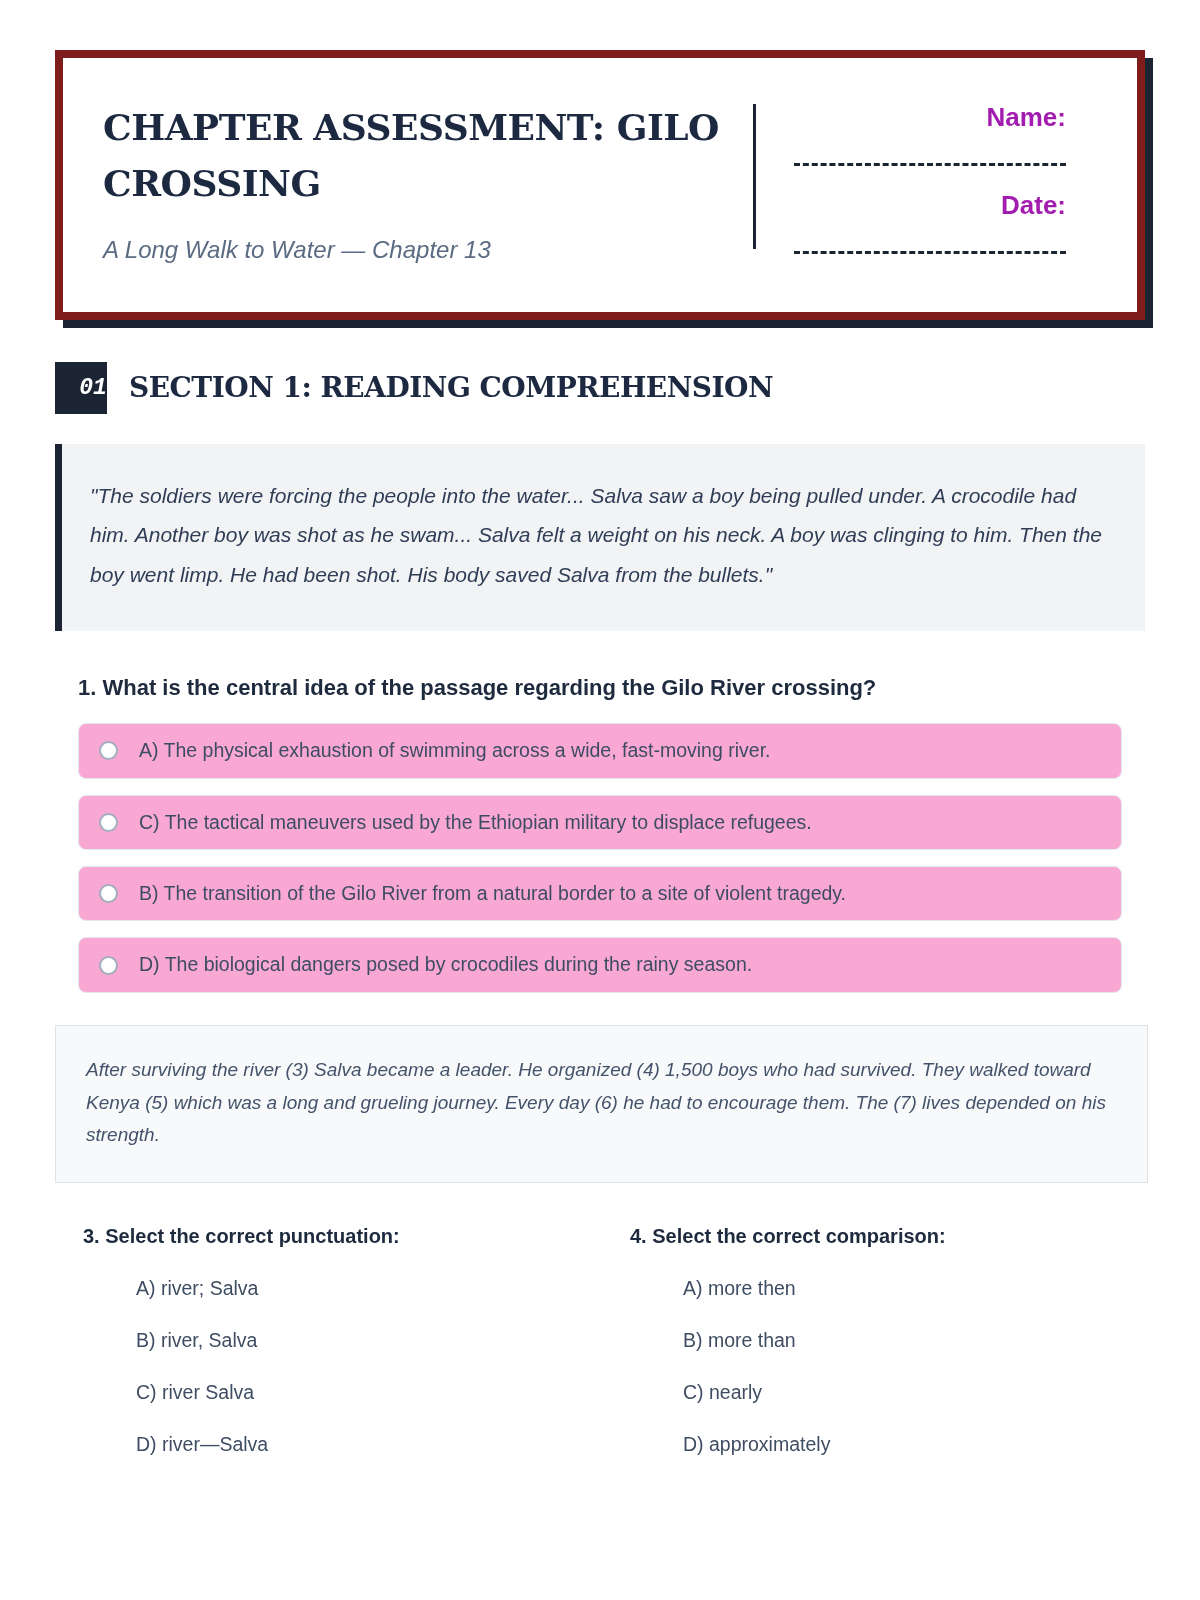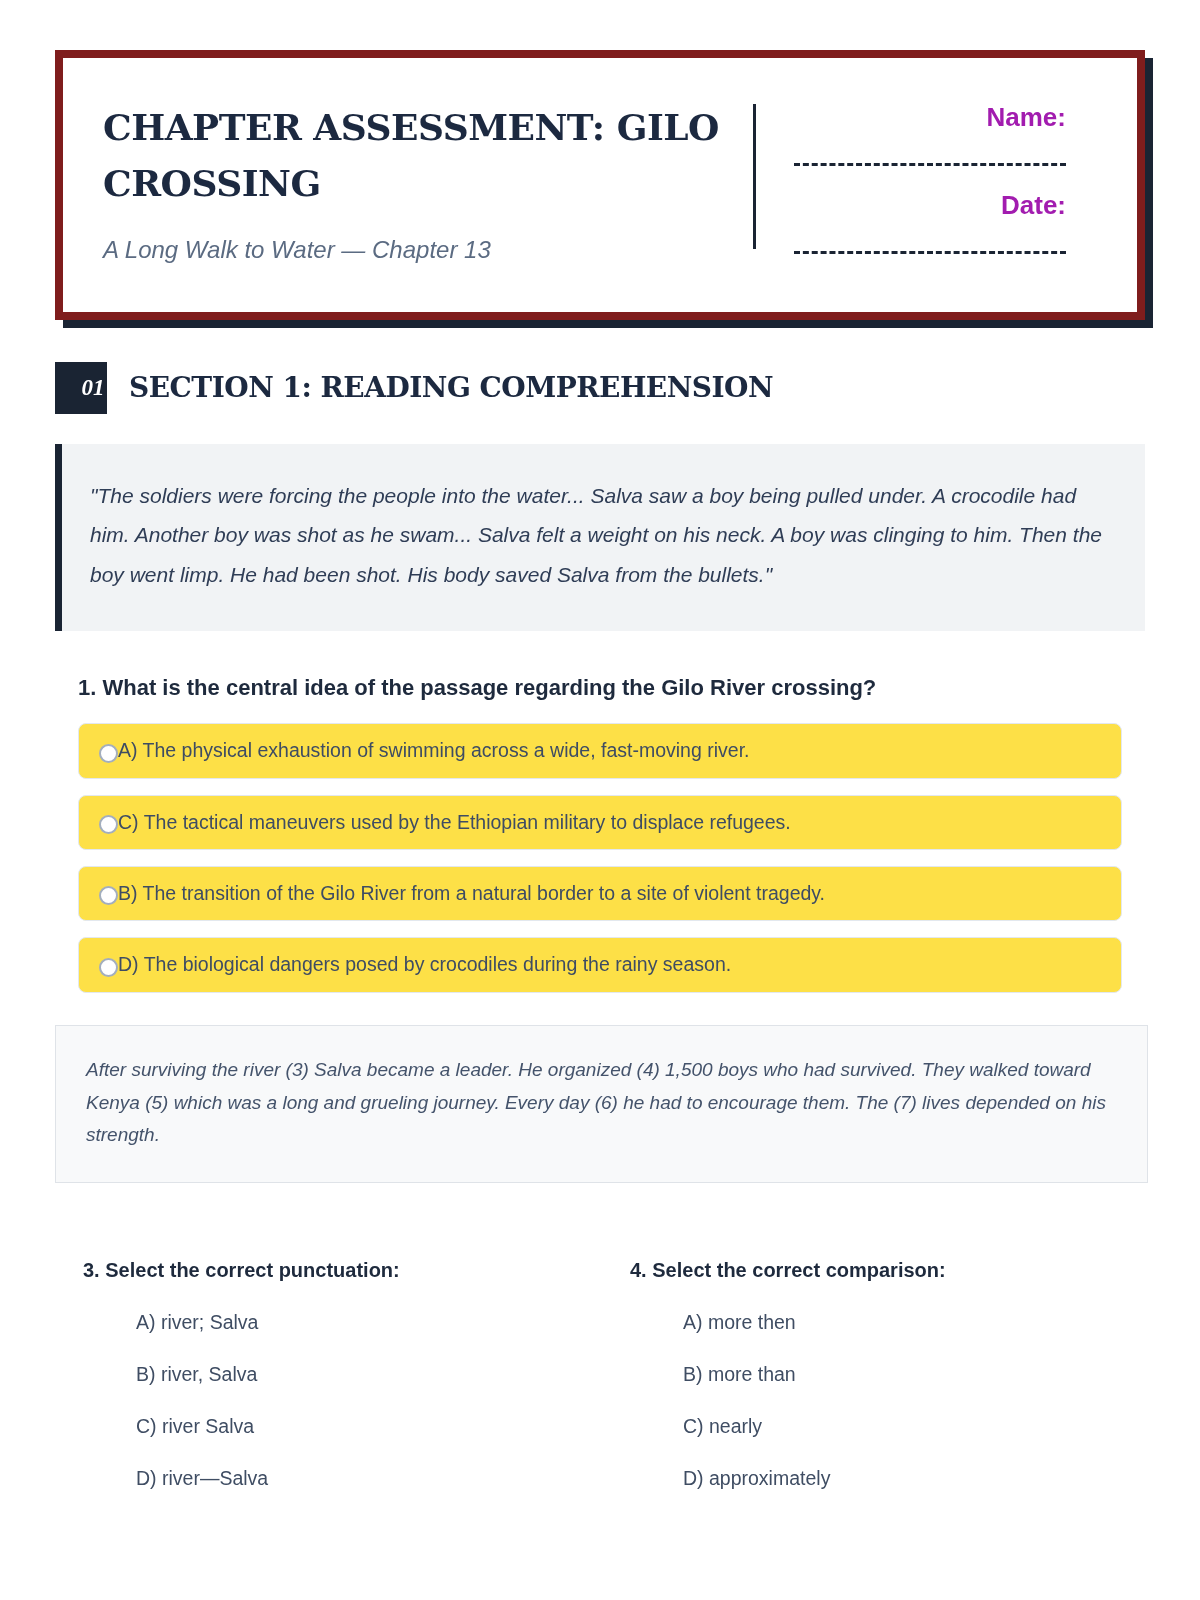--- a/index.html
+++ b/index.html
@@ -65,21 +65,21 @@
     display: flex;
     align-items: center;
     gap: 22px;
   }
   .section-header.first { margin-top: 42px; }
   .badge {
     flex: 0 0 auto;
     width: 52px; height: 52px;
     background: #1a2433;
     color: #ffffff;
-    font-family: Liberation Serif, serif;
+    font-family: Liberation Mono, monospace;
     font-style: italic;
     font-weight: bold;
     font-size: 23px;
     display: flex; align-items: center; justify-content: center; padding-left: 24px;
   }
   .section-header h2 {
     font-family: "DejaVu Serif", serif;
     font-weight: bold;
     font-size: 28px;
     letter-spacing: -0.5px;
@@ -103,24 +103,25 @@
   
   .question-heading {
     margin: 44px 78px 0 78px;
     font-size: 22px;
     font-weight: bold;
     color: #1e2a3d;
   }
   .options { margin: 22px 78px 0 78px; }
   .option-row {
     display: flex;
-    align-items: flex-end;
+    align-items: center;
+    gap: 21px;
     border: 1px solid #e3e8ee;
     border-radius: 8px;
-    background: #fde047;
+    background: #f9a8d4;
     padding: 15px 20px;
     margin-bottom: 16px;
     cursor: pointer;
   }
   .radio {
     flex: 0 0 auto;
     width: 19px; height: 19px;
     border: 2px solid #a3aebe;
     border-radius: 50%;
     background: #fff;
@@ -148,21 +149,20 @@
   
   .mc-grid {
     margin: 42px 55px 0 83px;
     display: grid;
     grid-template-columns: 547px 1fr;
   }
   .mc-col h4 {
     font-size: 20px;
     font-weight: bold;
     color: #1e2a3d;
-    margin-top: 34px;
   }
   .mc-option {
     margin-top: 29px;
     font-size: 19.5px;
     color: #3f4d63;
     cursor: pointer;
     padding-left: 5px;
     margin-left: 48px;
   }
 </style>

